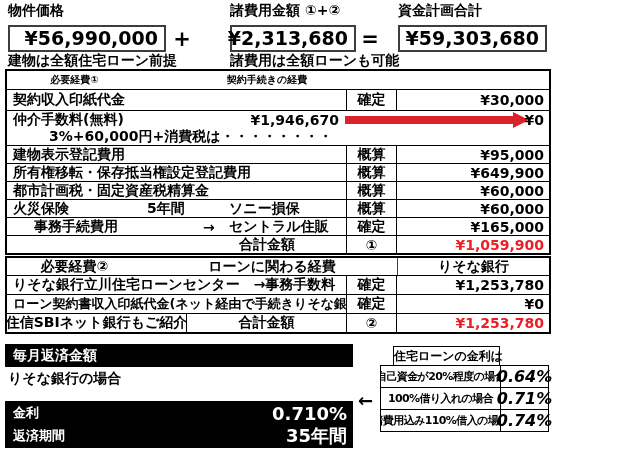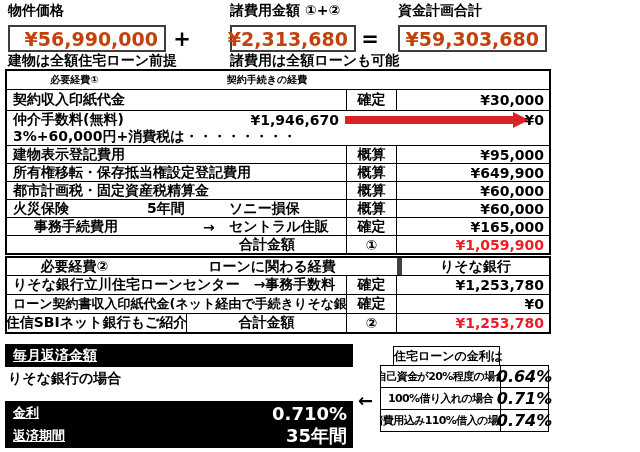--- a/index.html
+++ b/index.html
@@ -6,22 +6,22 @@
   html,body { background:#fff; }
   body {
     width: 640px; height: 452px; position: relative;
     font-family: "DejaVu Sans", sans-serif;
     font-weight: bold; color: #000; overflow: hidden;
   }
   .abs { position: absolute; }
   .lbl { font-size: 14px; white-space: nowrap; }
   .valbox {
     position: absolute; height: 27px; border: 2px solid #3d3d3d;
-    display: flex; align-items: center; justify-content: flex-end;
-    padding-right: 6px; font-size: 19px; color: #c2410c;
+    display: flex; align-items: flex-start; justify-content: flex-end;
+    padding-right: 6px; font-size: 19px; color: #000000;
   }
   .op { position: absolute; top: 25px; height: 27px; width: 28px;
         display:flex; align-items:center; justify-content:center;
         font-size: 21px; }
   
   .xtable { position: absolute; left: 5px; width: 546px;
             border: 2px solid #000; background: #fff; }
   .t-row { display: flex; border-top: 1px solid #000; position: relative;
            align-items: center; font-size: 14px; }
   .t-row.noline { border-top: none; }
@@ -40,21 +40,21 @@
   .arrowbar { position:absolute; left:338px; top:50%; margin-top:-4px;
               width:170px; height:8px; background:#d8232a; }
   .arrowhead { position:absolute; left:506px; top:50%; margin-top:-8px;
                width:0; height:0; border-top:8px solid transparent;
                border-bottom:8px solid transparent;
                border-left:16px solid #d8232a; }
   
   .blackbar { position:absolute; left:5px; width:348px; background:#000;
               color:#fff; display:flex; align-items:center;
               justify-content:space-between; }
-  .blackbar .l { font-size:14px; padding-left:8px;text-decoration:underline; }
+  .blackbar .l { font-size:14px; padding-left:8px; }
   .blackbar .v { font-size:17px; padding-right:6px; }
   .ratesrow { display:flex; align-items:center; justify-content:space-between;
               height:23px; }
   .ratesrow .l { font-size:13px; padding-left:8px; }
   .ratesrow .v { font-size:18px; padding-right:6px; }
   
   .rt { position:absolute; left:380px; top:346px; width:170px; }
   .rt-header { margin-left:13px; width:107px; height:20px;
                border:1px solid #000; font-size:12px; text-align:center;
                line-height:18px; white-space:nowrap; }
@@ -103,21 +103,21 @@
   </div>
 
   <div class="t-row" style="height:18px;">
     <span class="abs" style="left:6px;">仲介手数料(無料)</span>
     <span class="abs" style="left:160px; width:172px; text-align:right;">¥1,946,670</span>
     <span class="arrowbar"></span>
     <span class="arrowhead"></span>
     <span class="abs" style="right:5px;">¥0</span>
   </div>
 
-  <div class="t-row noline" style="height:17px; padding-left:6px;">
+  <div class="t-row noline" style="height:17px; padding-left:6px;margin-left:36px;">
     <span>3%+60,000円+消費税は・・・・・・・・</span>
   </div>
 
   <div class="t-row" style="height:18px;">
     <div class="cell-label">建物表示登記費用</div>
     <div class="cell-status">概算</div>
     <div class="cell-value">¥95,000</div>
   </div>
 
   <div class="t-row" style="height:18px;">
@@ -160,21 +160,21 @@
     <div class="cell-value red">¥1,059,900</div>
   </div>
 </div>
 
 <div class="xtable" style="top:256px; height:78px;">
   <div class="t-row noline" style="height:17px;">
     <div style="width:390px; position:relative; height:100%;">
       <span class="hdr-title">必要経費②</span>
       <span class="hdr-sub" style="left:150px; width:230px;">ローンに関わる経費</span>
     </div>
-    <div style="flex:1; border-left:5px solid #404040; height:100%; display:flex; align-items:center; justify-content:center;">りそな銀行</div>
+    <div style="flex:1; border-left:1px solid #404040; height:100%; display:flex; align-items:center; justify-content:center;">りそな銀行</div>
   </div>
 
   <div class="t-row" style="height:19px;">
     <div class="cell-label">りそな銀行立川住宅ローンセンター　→事務手数料</div>
     <div class="cell-status">確定</div>
     <div class="cell-value">¥1,253,780</div>
   </div>
 
   <div class="t-row" style="height:19px;">
     <div class="cell-label" style="font-size:13px;">ローン契約書収入印紙代金(ネット経由で手続きりそな銀</div>

